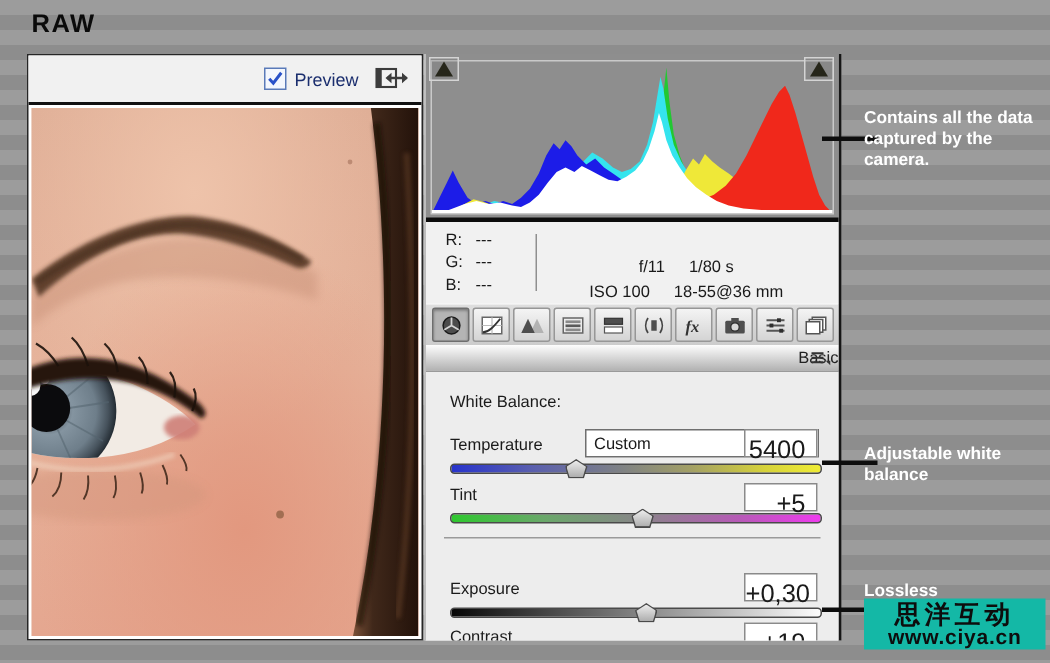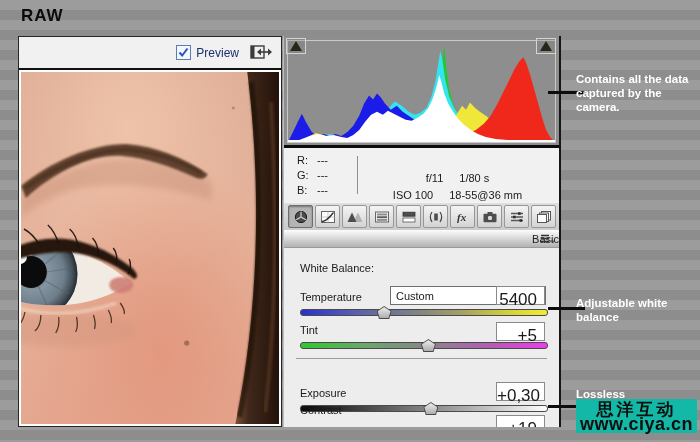--- a/index.html
+++ b/index.html
@@ -61,21 +61,21 @@
   
   .callout{position:absolute;height:3px;background:#0d0d0d;}
   .callout-1{left:548px;top:91px;width:37px;}
   .callout-2{left:548px;top:307px;width:37px;}
   .callout-3{left:548px;top:405px;width:32px;}
   .annotation{position:absolute;left:576px;width:118px;color:#fff;font-weight:bold;font-size:11.5px;line-height:14px;}
   .ann-1{top:72px;} .ann-2{top:296px;} .ann-3{top:387px;}
   
   .watermark{position:absolute;left:576px;top:399px;width:121px;height:34px;background:#14b8a6;z-index:6;display:flex;flex-direction:column;align-items:center;justify-content:center;color:#0d0d0d;}
   .wm-1{font-size:17px;font-weight:bold;letter-spacing:3px;line-height:17px;}
-  .wm-2{font-size:18px;font-weight:bold;line-height:13px;letter-spacing:.5px;}
+  .wm-2{font-size:14px;font-weight:bold;line-height:13px;letter-spacing:.5px;}
 </style>
 </head>
 <body>
 
 <div class="page-title">RAW</div>
 
 <div class="photo-panel">
   <div class="photo-header">
     <span class="chk">
       <svg width="11" height="11" viewBox="0 0 11 11">
@@ -340,21 +340,21 @@
 
     <div class="ctl-divider"></div>
 
 
     <span class="ctl-label" style="top:139px;">Exposure</span>
     <div class="val-box" style="left:212px;top:134px;">+0,30</div>
     <div class="slider track-expo" style="top:157px;">
       <div class="thumb" style="left: 53%;"></div>
     </div>
 
-    <span class="ctl-label" style="top:156px;">Contrast</span>
+    <span class="ctl-label" style="top:171px;">Contrast</span>
     <div class="val-box" style="left:212px;top:167px;">+19</div>
   </div>
 </div>
 
 <div class="callout callout-1"></div>
 <div class="callout callout-2"></div>
 <div class="callout callout-3"></div>
 
 <div class="annotation ann-1">Contains all the data captured by the camera.</div>
 <div class="annotation ann-2">Adjustable white balance</div>

